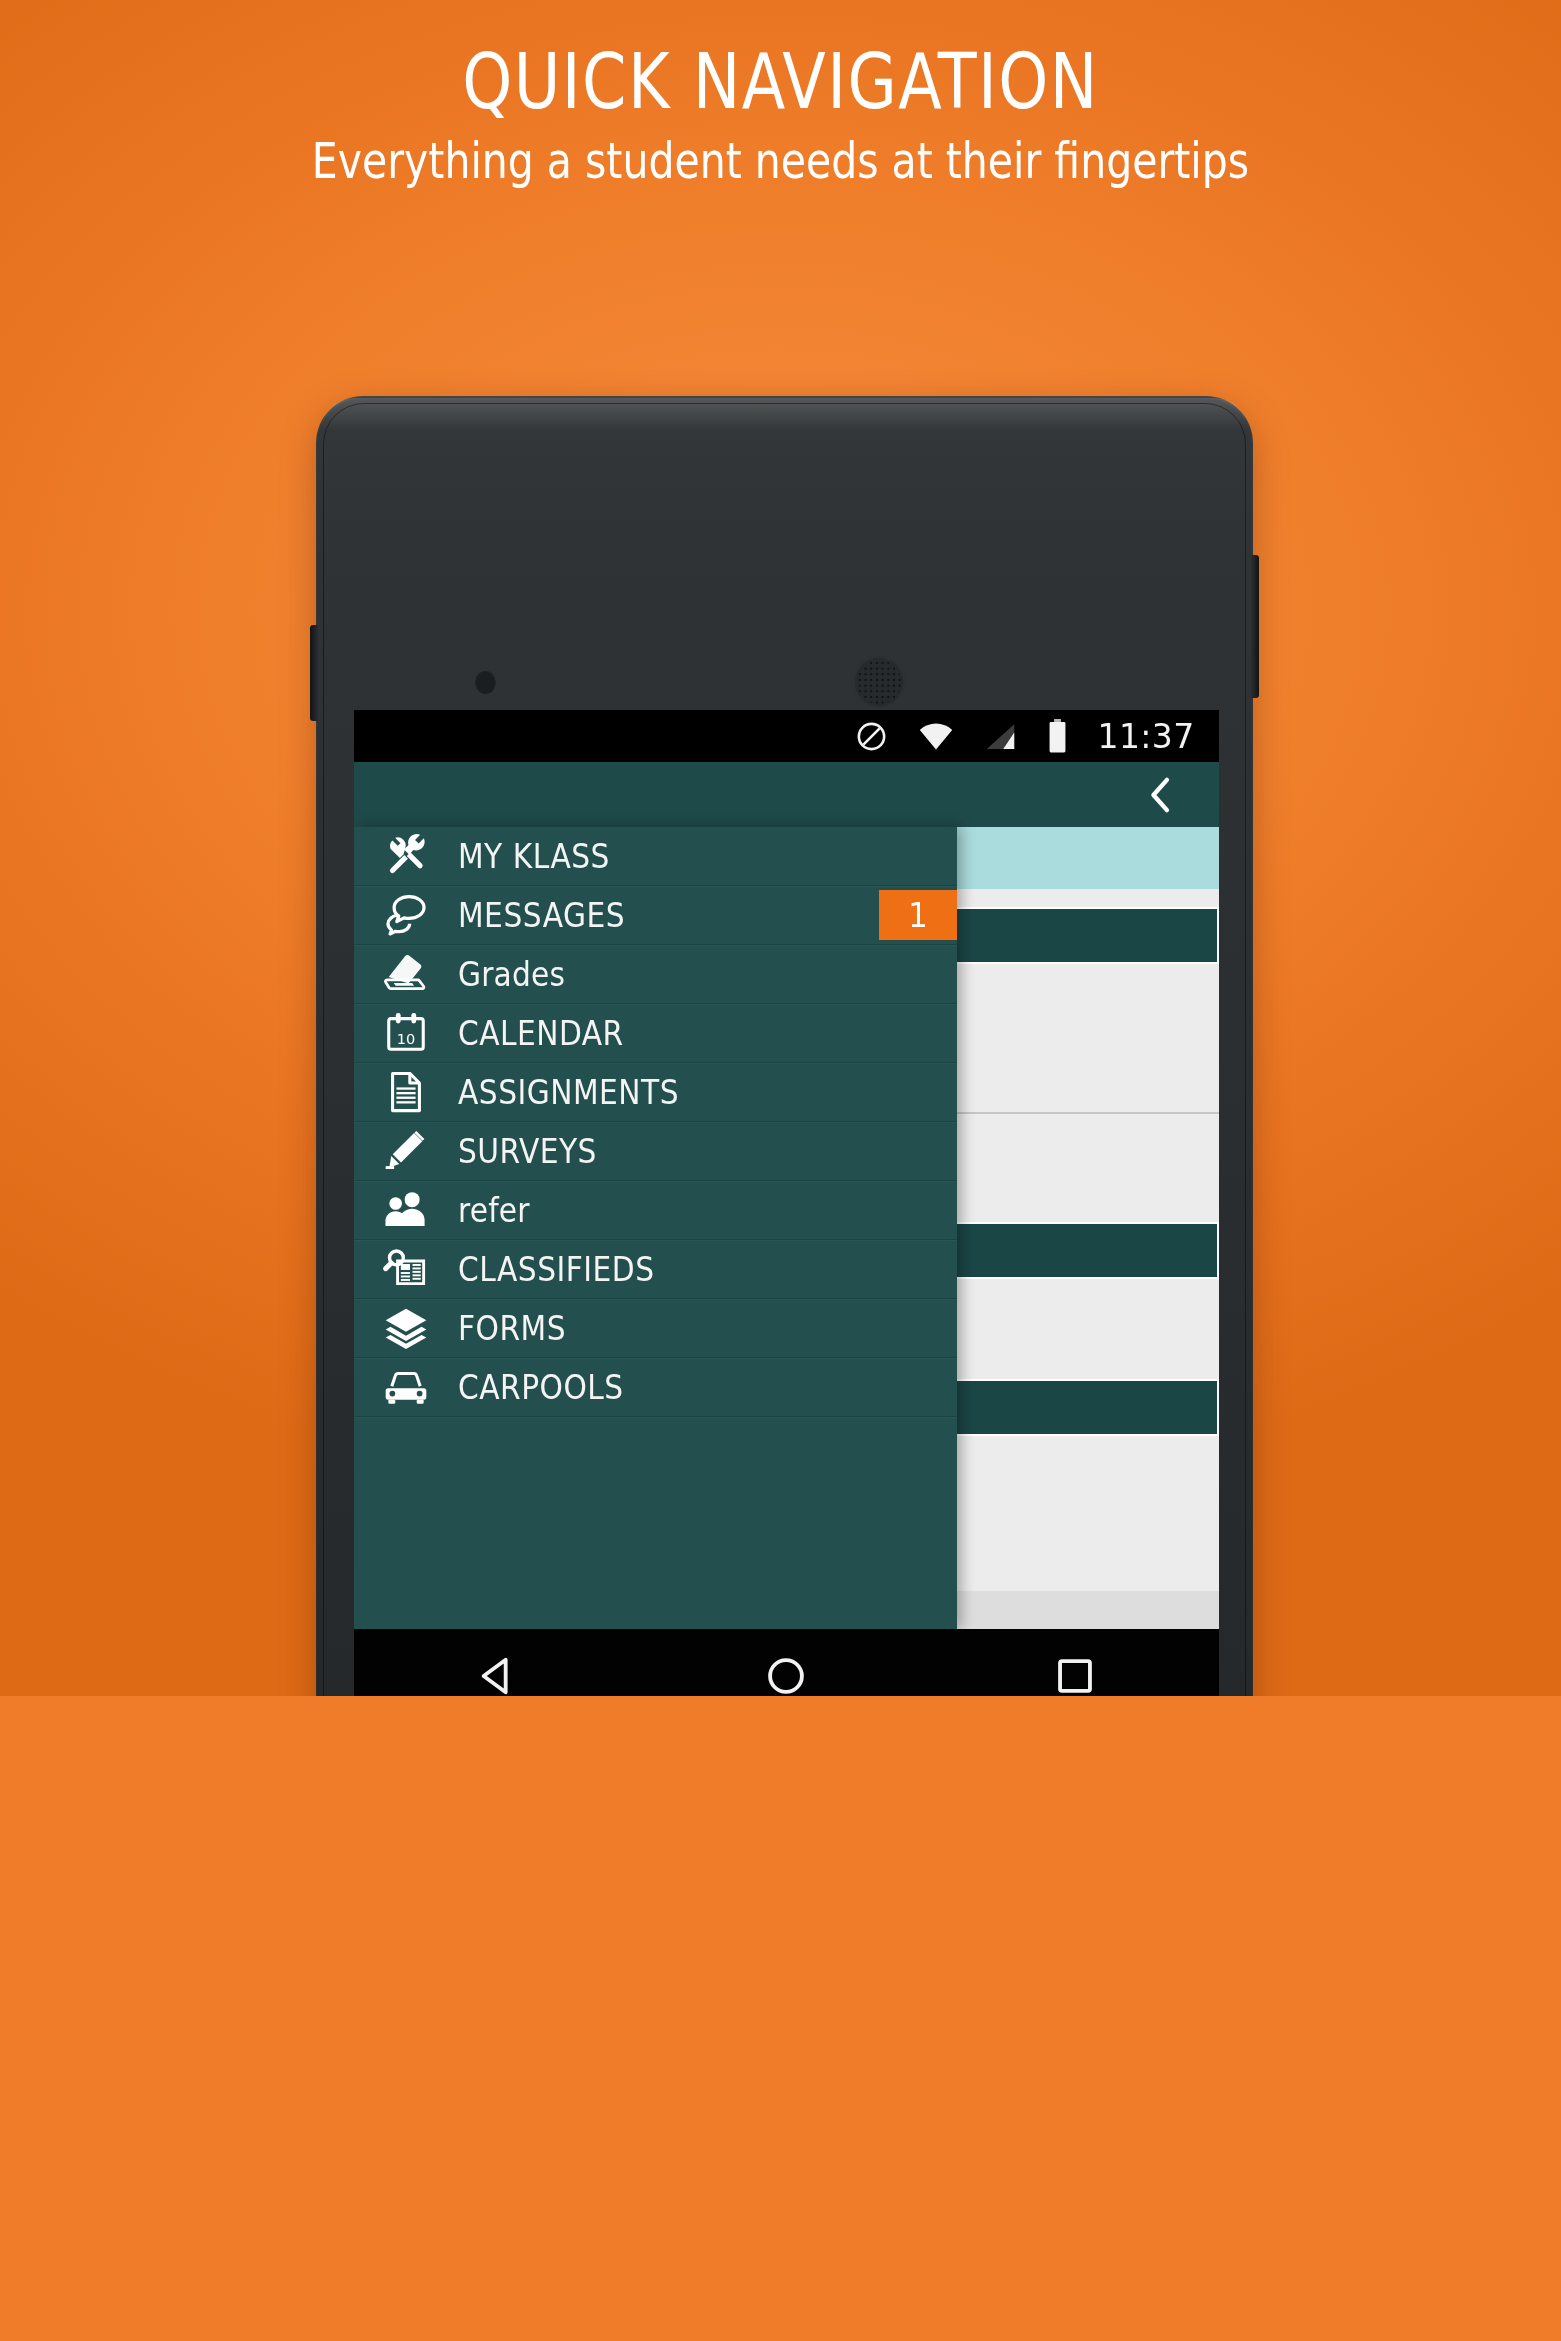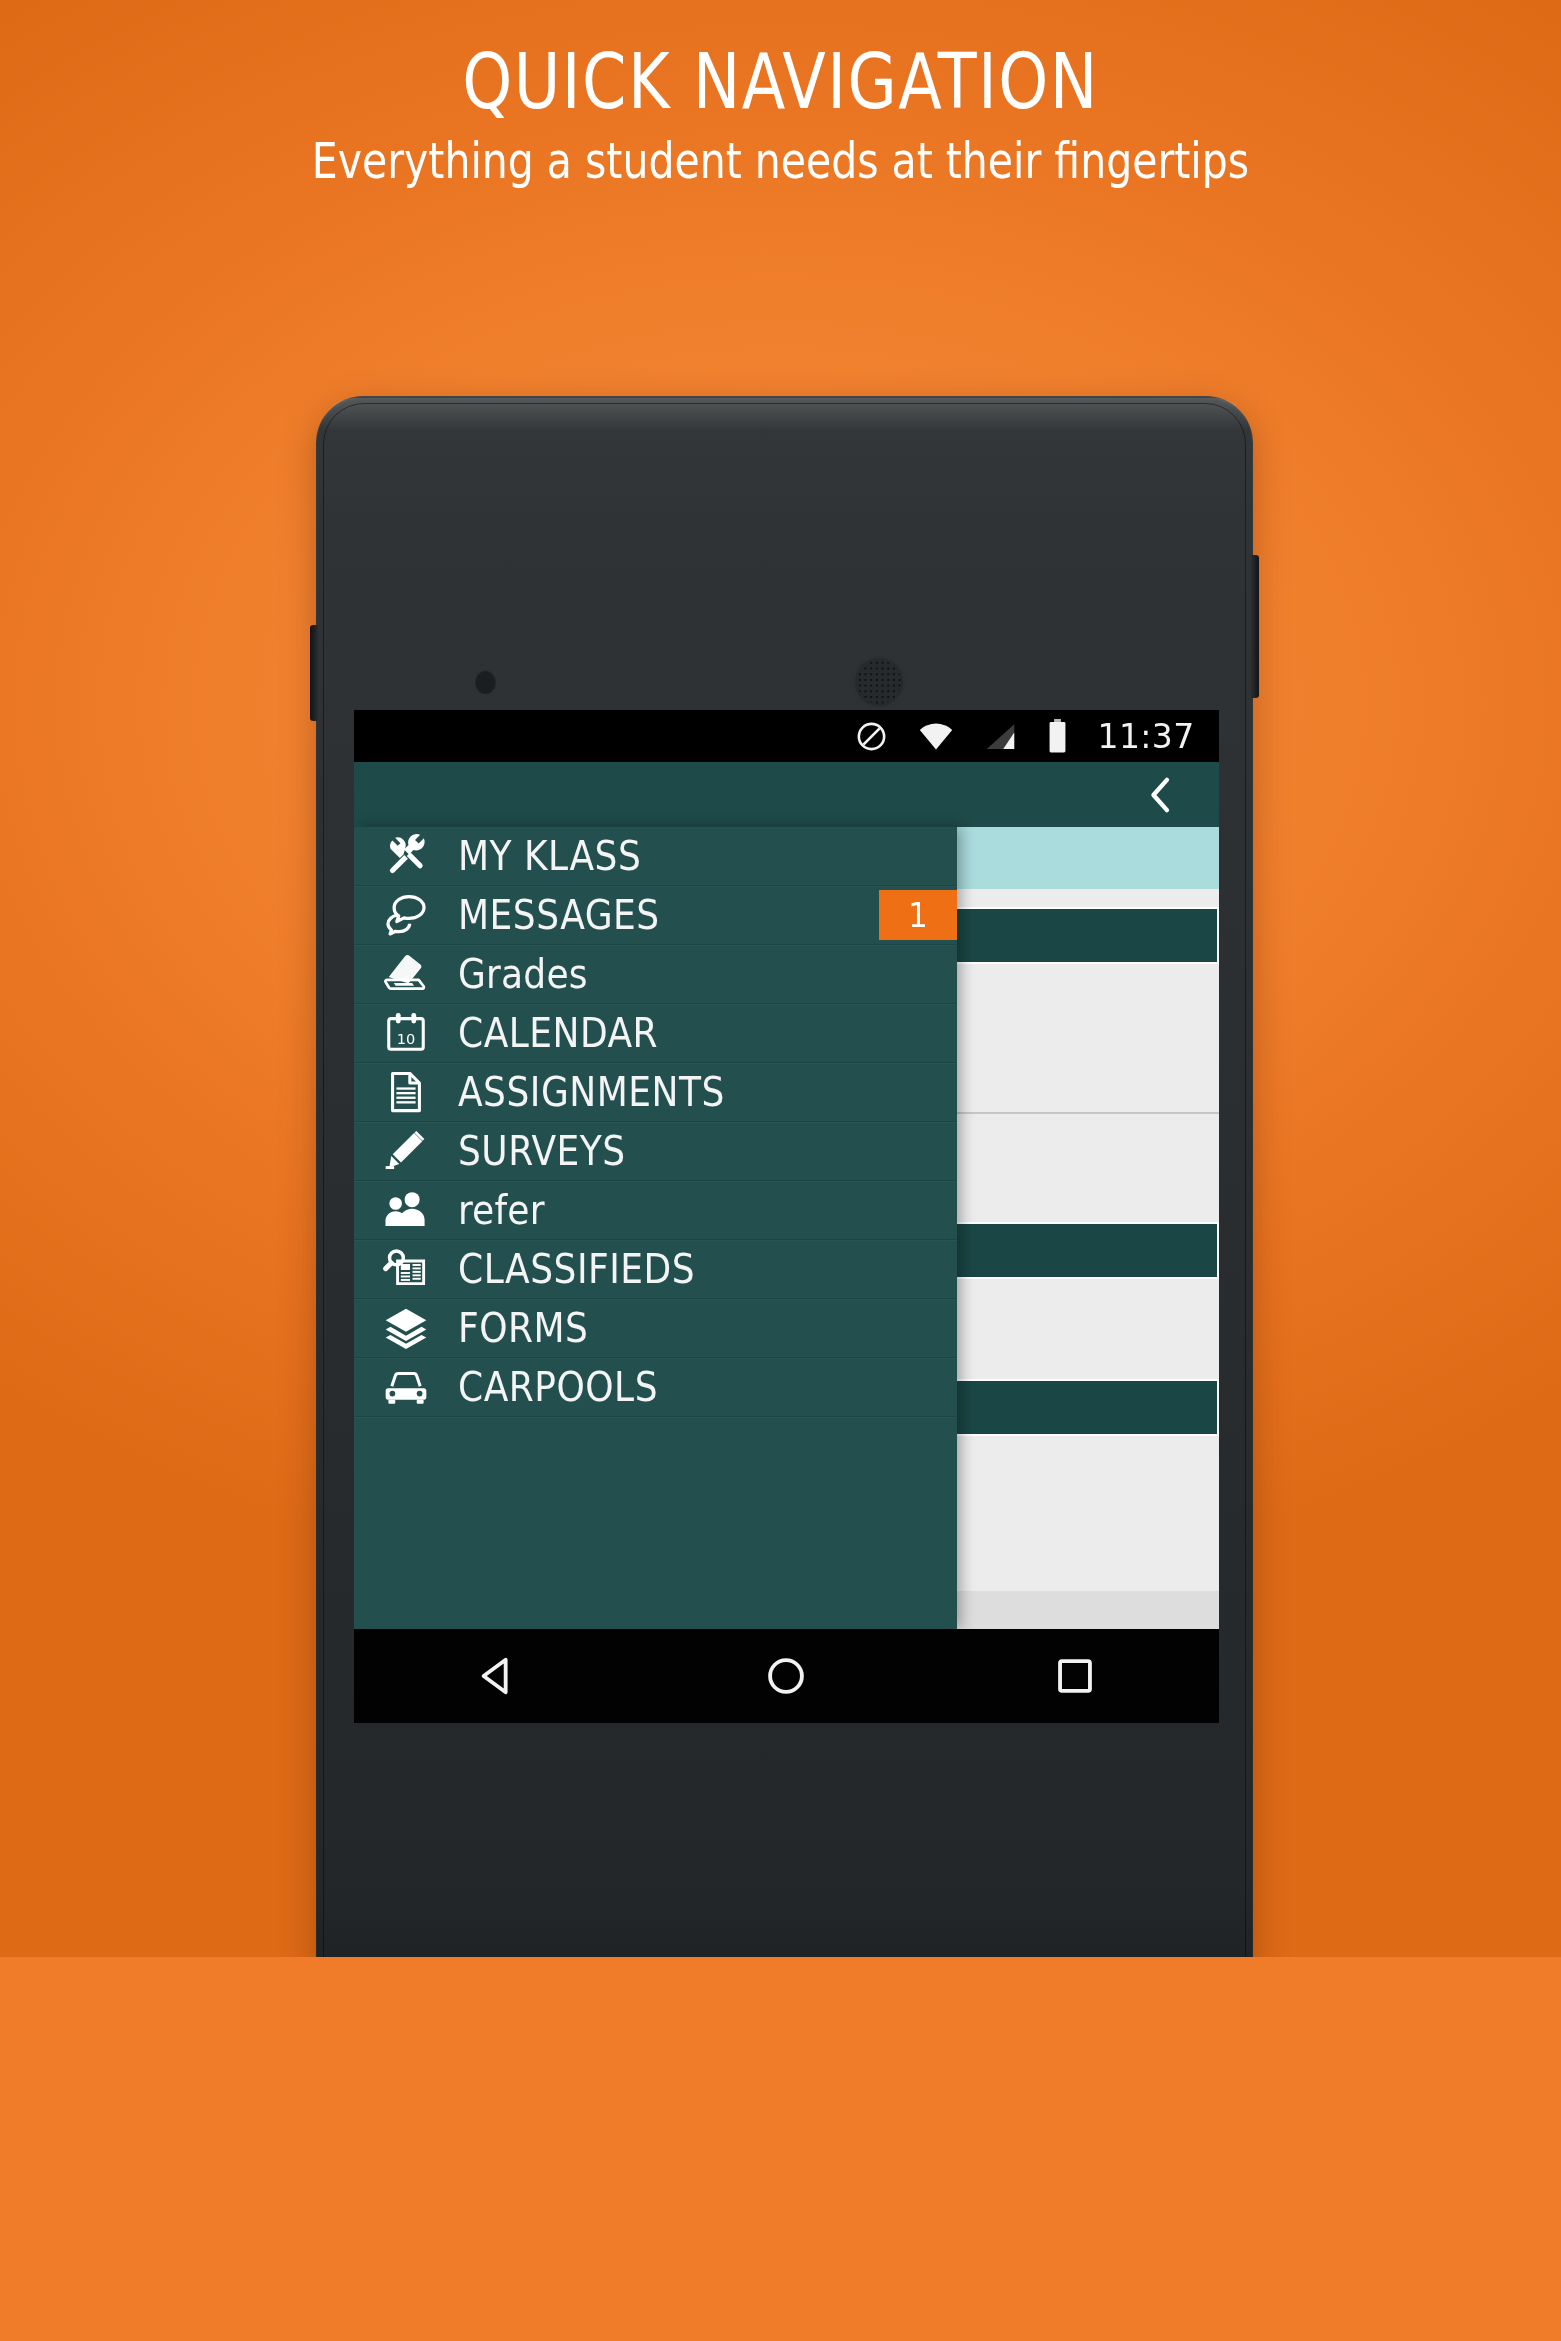--- a/index.html
+++ b/index.html
@@ -4,21 +4,21 @@
 <style>
   * { margin:0; padding:0; box-sizing:border-box; }
   html,body{ width:1561px; height:2342px; overflow:hidden; }
   body{
     font-family:"DejaVu Sans Condensed","Liberation Sans",sans-serif;
     background:#f07c2a;
   }
 
   
   #page{
-    position:relative; width:1561px; height:1957px;
+    position:relative; width:1561px; height:1696px;
     background:
       radial-gradient(ellipse 1220px 895px at 50% 36%, #f58b3d 0%, #f07f2c 45%, #e87320 72%, #de6a16 100%);
     overflow:hidden;
   }
 
   
   .headline-wrap{
     position:absolute; top:42px; left:0; width:1561px; text-align:center;
     color:#ffffff;
   }
@@ -151,21 +151,21 @@
     position:relative; height:59px; display:flex; align-items:center;
     border-bottom:1.6px solid #1c4443;
     box-shadow:0 0.8px 0 rgba(255,255,255,.045);
   }
   .row-icon{
     width:104px; display:flex; align-items:center; justify-content:center;
     flex:0 0 104px;
   }
   .row-icon svg{ display:block; }
   .row-label{
-    color:#f4f4f4; font-size:40px; letter-spacing:0.5px;
+    color:#f4f4f4; font-size:33px; letter-spacing:0.5px;
     font-family:"DejaVu Sans Condensed","Liberation Sans",sans-serif;
   }
   .row-label.mixed{ letter-spacing:0.2px; }
   .badge{
     position:absolute; right:0; top:50%; transform:translateY(-50%);
     background:#ef7014; color:#fff; font-size:34px;
     width:78px; height:50px; display:flex; align-items:center; justify-content:center;
   }
 
   

